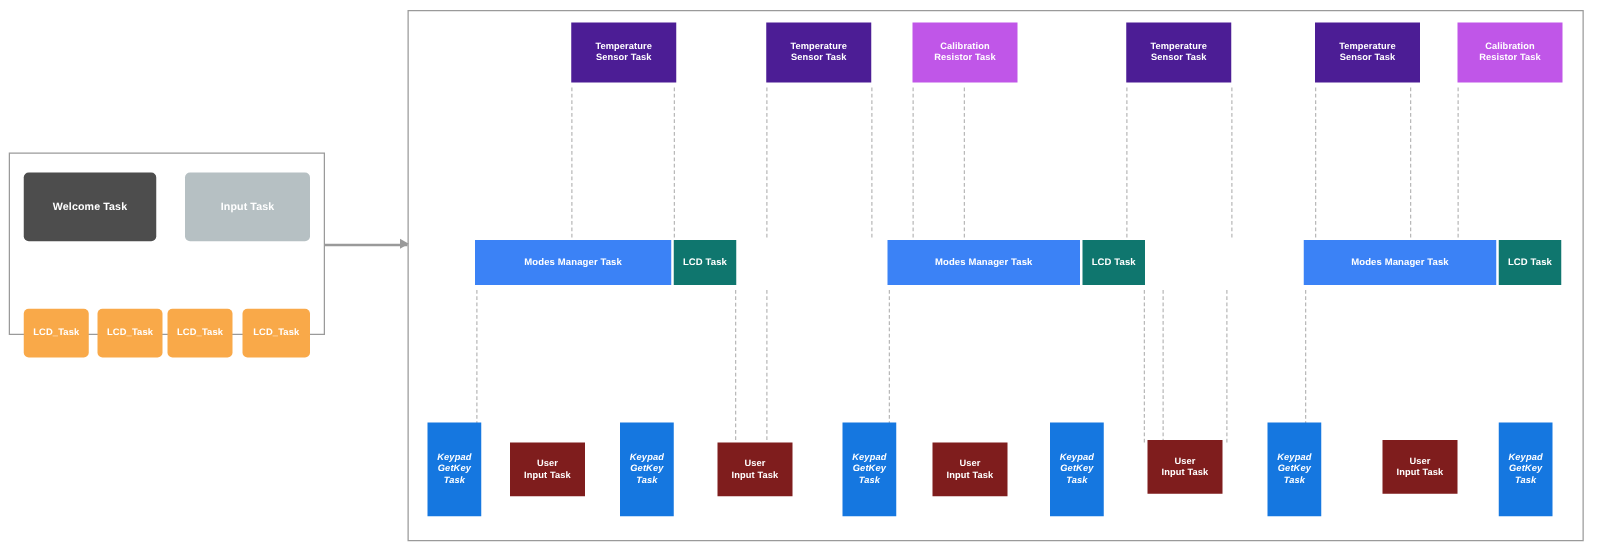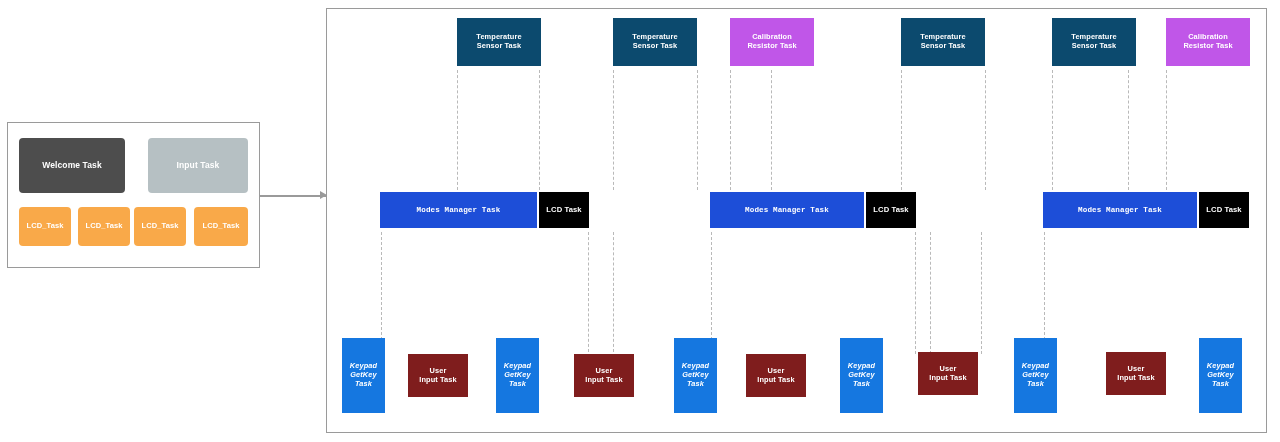--- a/index.html
+++ b/index.html
@@ -62,25 +62,25 @@
     line-height: 1.18;
     letter-spacing: .1px;
     padding: 2px 3px;
     overflow: hidden;
   }
   .task.rounded { border-radius: 4px; }
 
   
   .c-welcome  { background: #4d4d4d; }
   .c-init     { background: #b6c0c3; }
-  .c-lcdtask  { background: #f9a949; }
-  .c-temp     { background: #0c4a6e; }
+  .c-lcdtask  { background: #f9a949; margin-top: 40px; }
+  .c-temp     { background: #4c1d95; }
   .c-calib    { background: #c056e8; }
-  .c-modes    { background: #1d4ed8; font-family: Liberation Mono, monospace; }
-  .c-lcd      { background: #000000; }
+  .c-modes    { background: #3b82f6; }
+  .c-lcd      { background: #0f766e; }
   .c-keypad   { background: #1577e0; font-style: italic; }
   .c-userin   { background: #7f1d1d; }
 
   
   .lifeline {
     position: absolute;
     width: 0;
     border-left: 1.5px dashed #b9b9b9;
   }
 </style>

